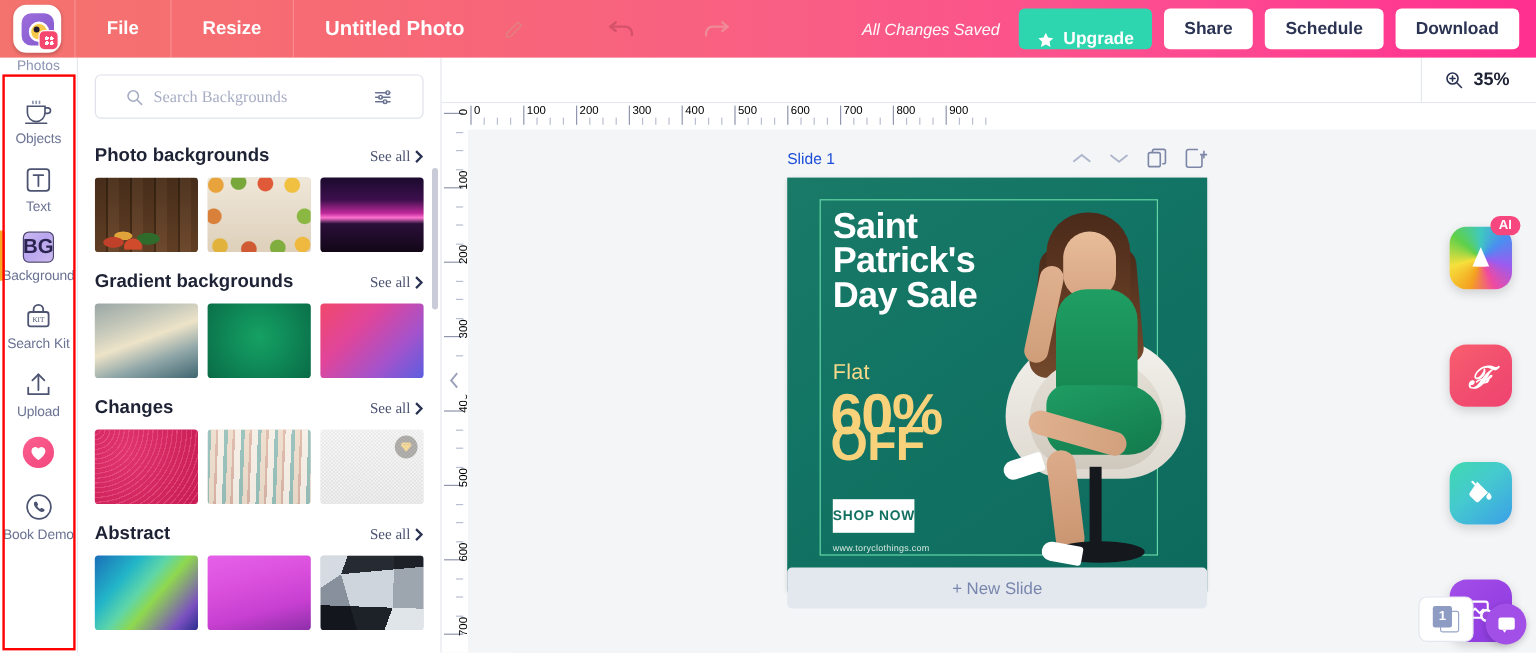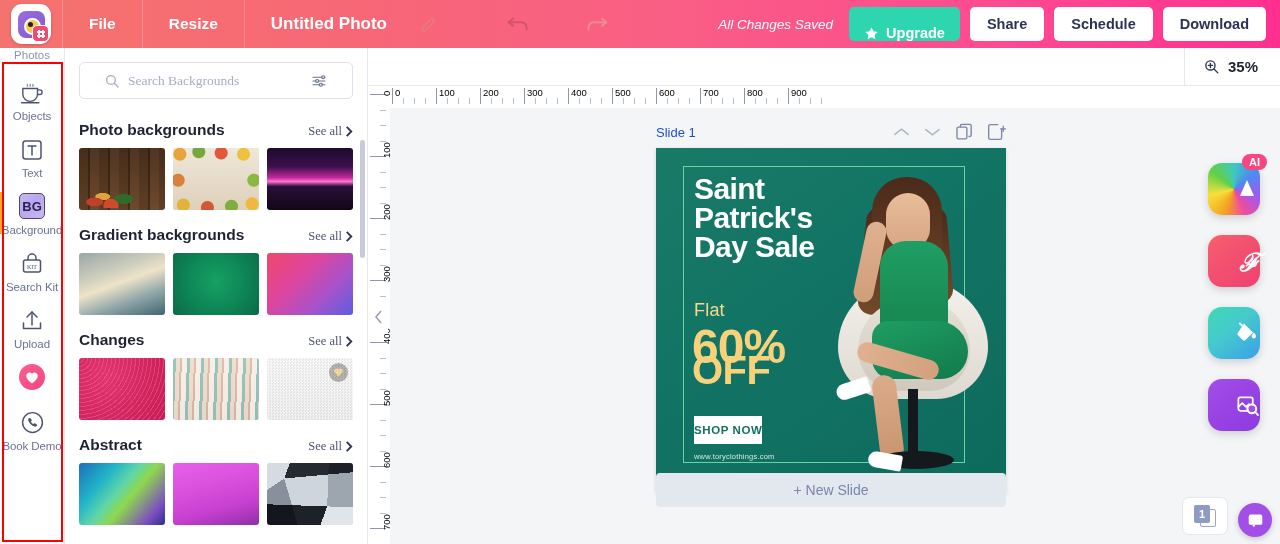--- a/index.html
+++ b/index.html
@@ -325,22 +325,23 @@
     justify-content: center; color: #7886ad; font-size: 14px; cursor: pointer;
   }
 
   
   #float-tools {
     position: absolute; right: 20px; top: 163px; display: flex; flex-direction: column;
     gap: 20px; z-index: 35;
   }
   .ft {
     width: 52px; height: 52px; border-radius: 14px; position: relative;
-    display: flex; align-items: center; justify-content: flex-end; cursor: pointer;
+    display: flex; align-items: center; justify-content: center; cursor: pointer;
     box-shadow: 0 3px 9px rgba(0,0,0,0.16);
+    margin-top: 26px;
   }
   #ft-ai {
     background:
       conic-gradient(from 200deg at 50% 50%,
         #f4a020 0deg, #f6e03c 55deg, #5fd04a 110deg, #3fc8c0 160deg,
         #4a8ef0 210deg, #9a5cf0 265deg, #f04aa0 315deg, #f4a020 360deg);
   }
   #ft-ai-badge {
     position: absolute; right: -7px; top: -9px; padding: 2px 7px; border-radius: 8px;
     background: #f7477e; color: #ffffff; font-size: 11px; font-weight: bold;
@@ -443,21 +444,21 @@
         <rect x="3" y="3" width="18" height="18" rx="2.5"></rect>
         <path d="M8 8h8M12 8v9" stroke-linecap="round"></path>
       </svg>
     </div>
     <div class="rail-label">Text</div>
   </div>
 
   <div class="rail-item active">
     <div id="rail-active-mark"></div>
     <div class="rail-ico">
-      <div style="width:26px;height:26px;border-radius:5px;background:linear-gradient(135deg,#c9b8f2,#b9a6ee 45%,#cbb9f0);border:1.5px solid #4c4472;display:flex;align-items:center;justify-content:center;color:#2b2450;font-weight:bold;font-size:13px;">BG</div>
+      <div style="width:26px;height:26px;border-radius:5px;background:linear-gradient(135deg,#c9b8f2,#b9a6ee 45%,#cbb9f0);border:1.5px solid #4c4472;display:flex;align-items:center;justify-content:center;color:#2b2450;font-weight:bold;font-size:17px;">BG</div>
     </div>
     <div class="rail-label">Background</div>
   </div>
 
   <div class="rail-item">
     <div class="rail-ico">
       <svg width="24" height="24" viewBox="0 0 24 24" fill="none" stroke="#4c5472" stroke-width="1.5">
         <path d="M8 8V6a4 4 0 0 1 8 0v2"></path>
         <rect x="3.5" y="8" width="17" height="12" rx="2"></rect>
         <text x="12" y="16.5" font-size="6" fill="#4c5472" stroke="none" text-anchor="middle" font-family="Liberation Serif, serif">KIT</text>

